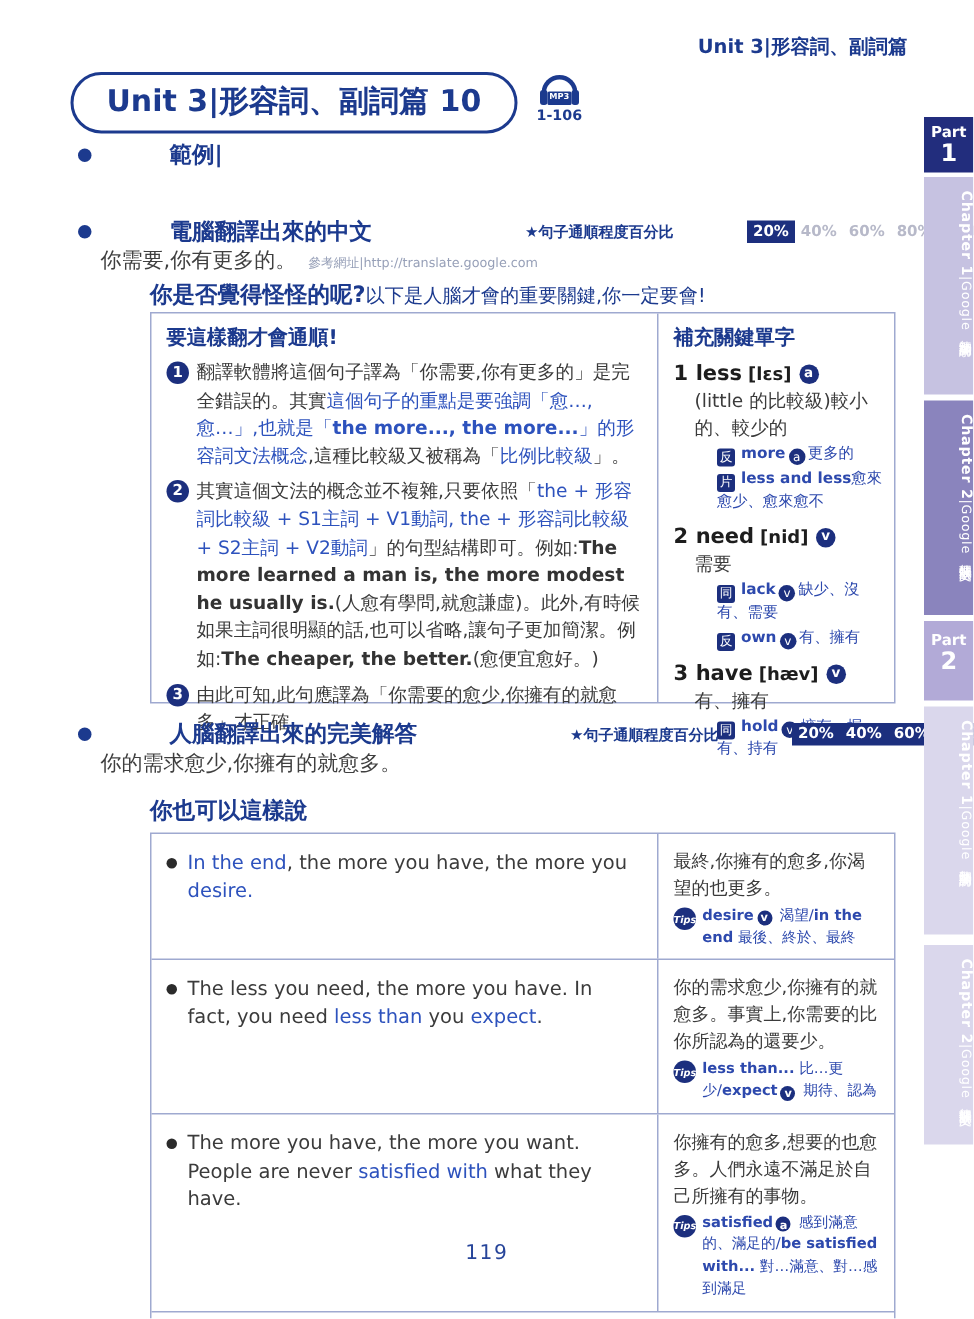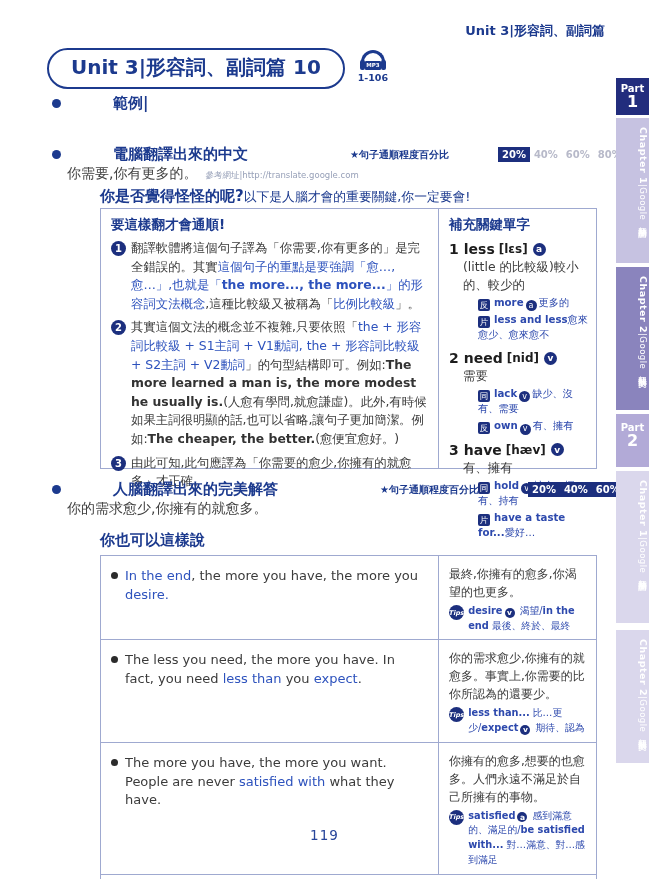--- a/index.html
+++ b/index.html
@@ -208,21 +208,20 @@
 
       <div class="v-entry">
         <div class="v-head">
           <span class="v-num">3</span>
             <span class="v-word">have</span>
             <span class="v-ipa">[hæv]</span>
             <span class="pos-circle">v</span>
         </div>
         <div class="v-def">有、擁有</div>
         <div class="v-rel"><span class="rel-badge">同</span><span class="rel-term">hold</span><span class="rel-pos hide-empty">v</span><span>擁有、握有、持有</span></div>
-        <div class="v-rel"><span class="rel-badge">片</span><span class="rel-term">have a taste for...</span><span>愛好…</span></div>
       </div>
     </div>
   </div>
 
   <div class="sec-row human-row">
     <span class="sec-bullet"></span>
     <span class="sec-label">人腦翻譯出來的完美解答</span>
     <span class="leader"></span>
     <span class="scale-label">★句子通順程度百分比</span>
     <span class="chips">

